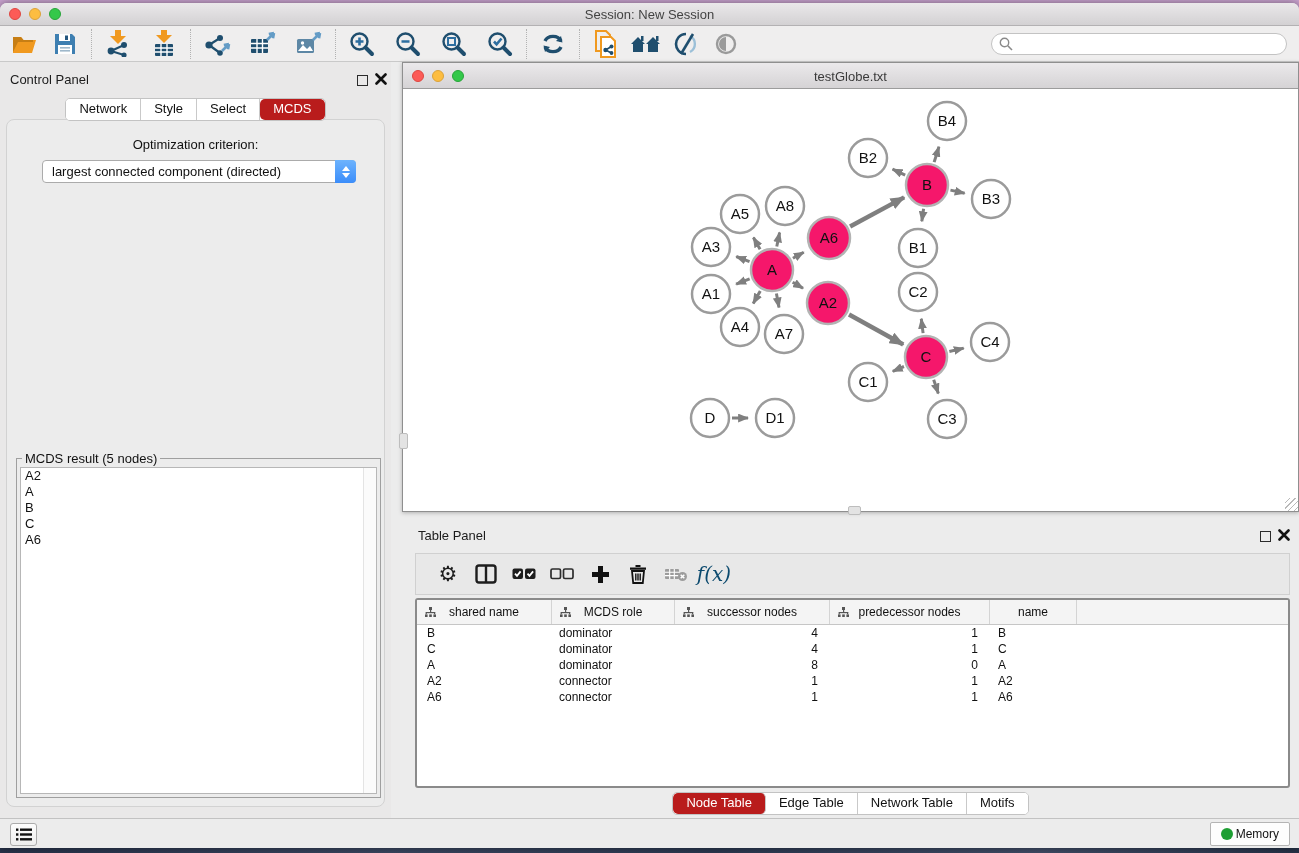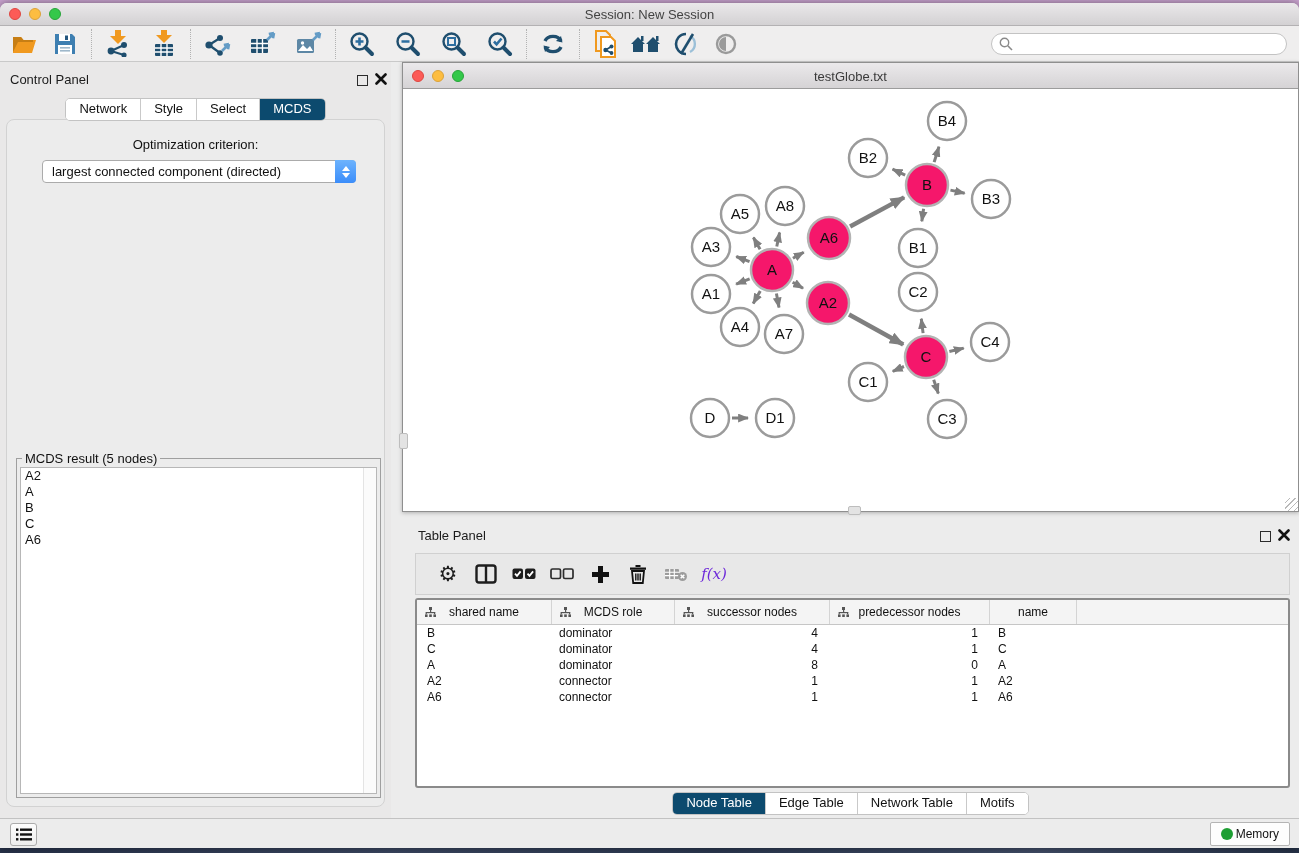--- a/index.html
+++ b/index.html
@@ -42,21 +42,21 @@
   #cp-float { left:357px; top:13px; }
   #cp-close { left:375px; top:11px; }
   #cp-card { left:6px; top:57px; width:379px; height:688px; background:#ececec;
     border:1px solid #d2d2d2; border-radius:8px; }
   .tabs-row { display:flex; justify-content:center; }
   #cp-tabs { left:0; top:36px; width:391px; }
   .seg-group { display:flex; border:1px solid #c3c3c3; border-radius:5px; overflow:hidden; background:#fff;align-items:center; }
   .seg { height:21px; line-height:20px; padding:0 13px; font-size:13px; color:#111;
     background:#fff; border-right:1px solid #c9c9c9; white-space:nowrap; }
   .seg:last-child { border-right:none; }
-  .seg.selected { background:#0c4a6e; color:#fff; border-radius:0; }
+  .seg.selected { background:#b91c1c; color:#fff; border-radius:5px; }
   #opt-label { left:0; top:75px; width:391px; text-align:center; font-size:13px; color:#111; }
   #criterion-select { left:42px; top:98px; width:314px; height:23px; background:#fff;
     border:1px solid #ababab; border-radius:4px; font-size:13px; color:#111;
     display:flex; align-items:center; padding-left:9px; }
   #criterion-stepper { position:absolute; right:-1px; top:-1px; width:21px; height:23px;
     background:linear-gradient(#6db3fd,#3b8dfa); border-radius:0 4px 4px 0;
     display:flex; flex-direction:column; align-items:center; justify-content:center; gap:2px; }
   .chev-up { width:0; height:0; border-left:4px solid transparent; border-right:4px solid transparent; border-bottom:5px solid #fff; }
   .chev-down { width:0; height:0; border-left:4px solid transparent; border-right:4px solid transparent; border-top:5px solid #fff; }
   #cp-buttons { left:0; top:131px; width:391px; display:flex; justify-content:center; gap:15px; }
@@ -87,21 +87,21 @@
 
   
   #table-panel { left:402px; top:516px; width:897px; height:302px; }
   #tp-title { left:16px; top:9px; font-size:13px; color:#1c1c1c; }
   #tp-float { left:858px; top:12px; }
   #tp-close { left:876px; top:10px; }
   #tp-toolbar { left:13px; top:34px; width:875px; height:42px; background:#e8e8e8;
     border:1px solid #d0d0d0; display:flex; align-items:center; padding-left:13px; }
   .tp-icon { width:38px; height:30px; display:flex; align-items:center; justify-content:center; flex:0 0 auto; }
   #gear-glyph { font-family:"DejaVu Sans", sans-serif; font-size:21px; color:#1d1d1d; line-height:1; }
-  #fx-label { font-family:"DejaVu Serif", serif; font-style:italic; font-size:15px; color:#6d28d9; }
+  #fx-label { font-family:"DejaVu Serif", serif; font-style:italic; font-size:20px; color:#0c4a6e; }
 
   #node-table { left:13px; top:79px; width:875px; height:190px; background:#fff;
     border:2px solid #8a8a8a; border-radius:3px; overflow:hidden; }
   #t-header { display:flex; height:25px; background:#f4f4f4; border-bottom:1px solid #c6c6c6; }
   .th { position:relative; height:100%; border-right:1px solid #d4d4d4;
     display:flex; align-items:center; justify-content:center; font-size:12px; color:#111; }
   .th .tree-ic { position:absolute; left:8px; top:7px; }
   .t-row { display:flex; height:16px; align-items:center; }
   .td { font-size:12px; color:#111; height:100%; line-height:16px; overflow:hidden; white-space:nowrap; }
   .td.left { text-align:left; }

